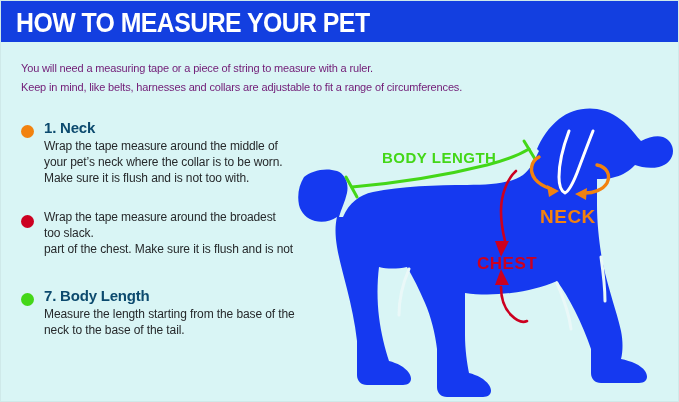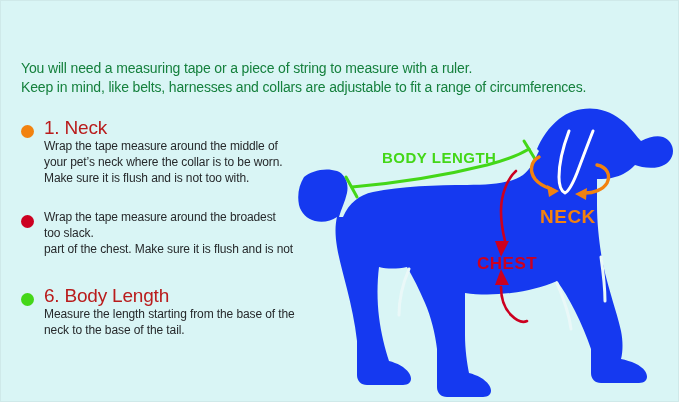--- a/index.html
+++ b/index.html
@@ -47,22 +47,22 @@
     line-height: 30px;
   }
   
   #intro-block {
     position: absolute;
     left: 20px;
     top: 58px;
     width: 645px;
   }
   .intro-line {
-    font-size: 14px;
-    color: #15803d;
+    font-size: 11px;
+    color: #701a75;
     line-height: 19px;
     white-space: nowrap;
     letter-spacing: -0.15px;
   }
   
   #measure-list {
     position: absolute;
     left: 20px;
     top: 118px;
     width: 290px;
@@ -74,23 +74,23 @@
   }
   .bullet {
     position: absolute;
     left: 0;
     top: 6px;
     width: 13px;
     height: 13px;
     border-radius: 50%;
   }
   .item-title {
-    font-size: 19px;
-    font-weight: normal;
-    color: #b91c1c;
+    font-size: 15px;
+    font-weight: bold;
+    color: #0c4a6e;
     line-height: 18px;
     letter-spacing: -0.2px;
   }
   .item-desc {
     font-size: 12px;
     color: #26292b;
     line-height: 16.2px;
     letter-spacing: -0.1px;
     margin-top: 1px;
   }
@@ -105,20 +105,23 @@
     width: 383px;
     height: 298px;
   }
   #diagram svg { display: block; }
 </style>
 </head>
 <body>
 
 <div id="page">
 
+  <div id="header-banner">
+    <div id="header-title">HOW TO MEASURE YOUR PET</div>
+  </div>
 
   <div id="intro-block">
     <div class="intro-line">You will need a measuring tape or a piece of string to measure with a ruler.</div>
     <div class="intro-line">Keep in mind, like belts, harnesses and collars are adjustable to fit a range of circumferences.</div>
   </div>
 
   <div id="measure-list">
 
     <div class="measure-item" id="item-neck">
       <span class="bullet" style="background:#f2820f"></span>
@@ -134,21 +137,21 @@
       <span class="bullet" style="background:#cc0020"></span>
       <div class="item-desc">
         <span class="l">Wrap the tape measure around the broadest</span>
         <span class="l">too slack.</span>
         <span class="l">part of the chest. Make sure it is flush and is not</span>
       </div>
     </div>
 
     <div class="measure-item" id="item-body-length">
       <span class="bullet" style="background:#44d718"></span>
-      <div class="item-title">6. Body Length</div>
+      <div class="item-title">7. Body Length</div>
       <div class="item-desc">
         <span class="l">Measure the length starting from the base of the</span>
         <span class="l">neck to the base of the tail.</span>
       </div>
     </div>
 
   </div>
 
   <div id="diagram">
     <svg width="383" height="298" viewBox="0 0 383 298" xmlns="http://www.w3.org/2000/svg">

